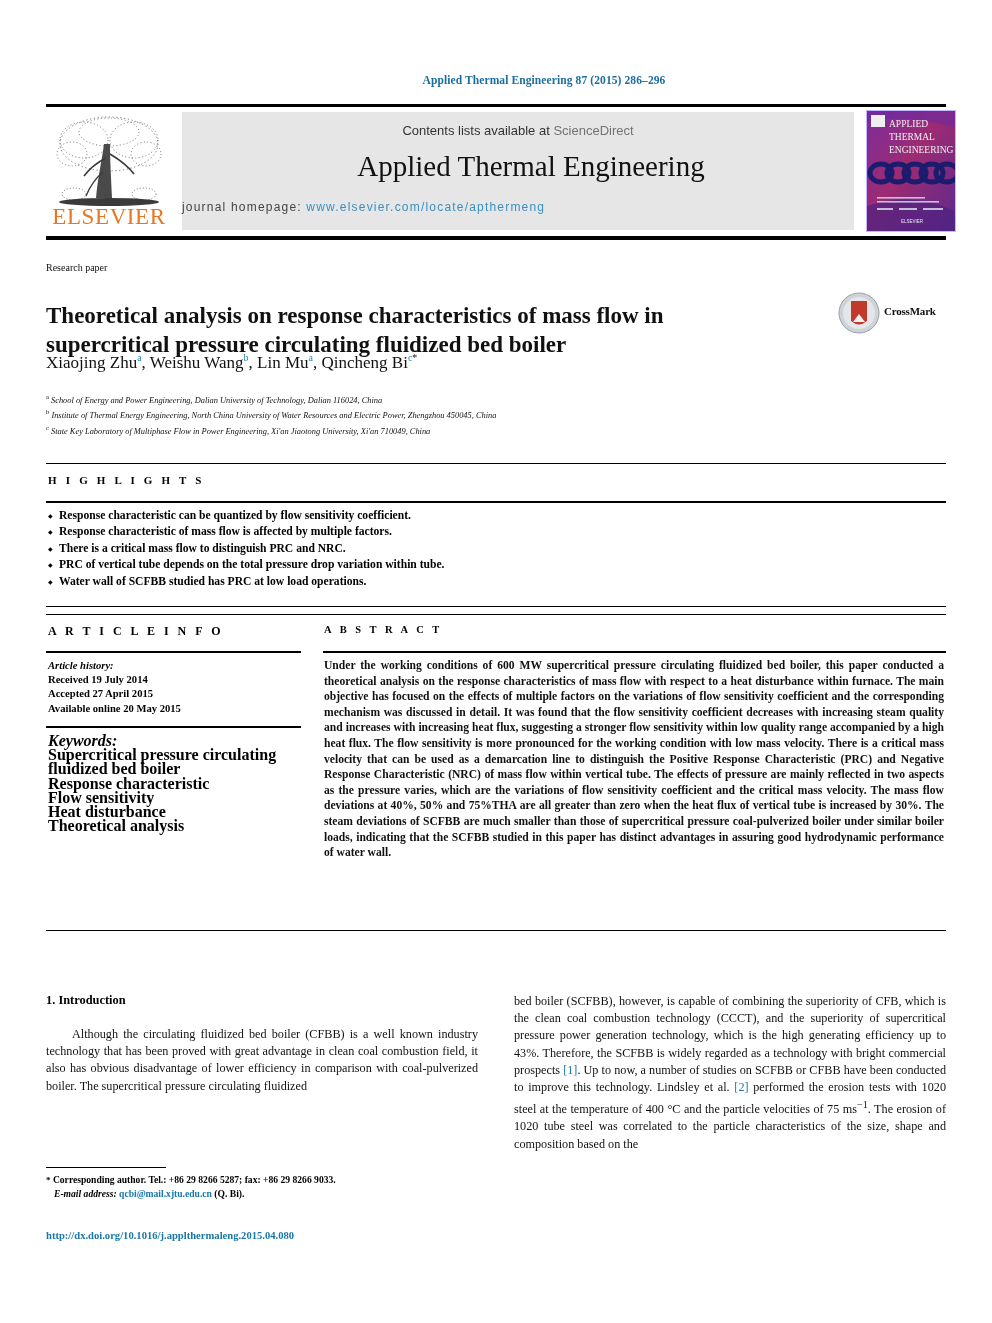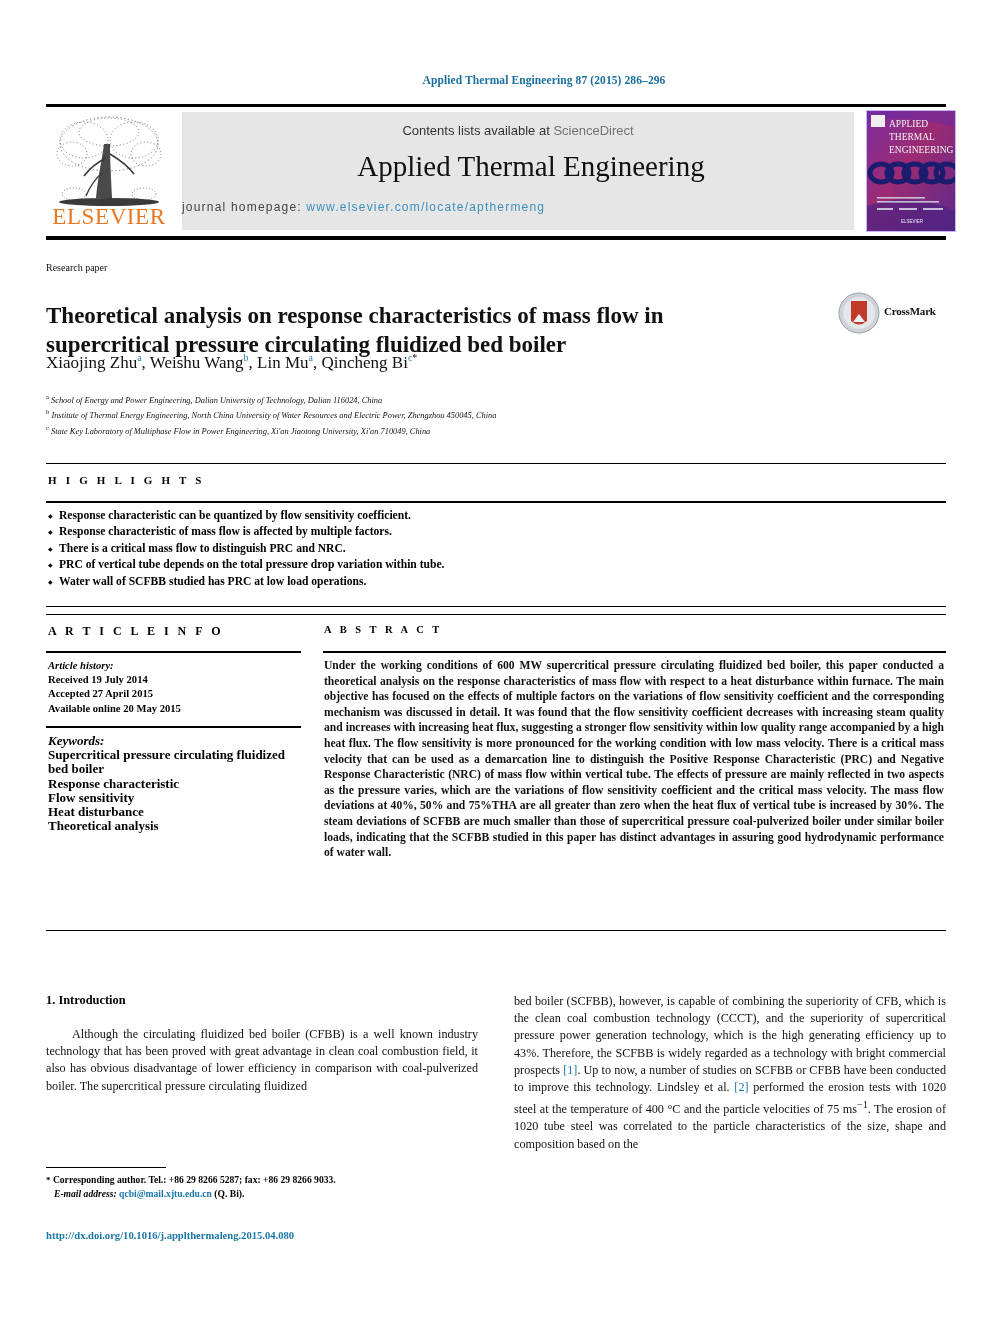--- a/index.html
+++ b/index.html
@@ -252,21 +252,21 @@
   .rule-kw {
     position: absolute;
     left: 46px; top: 726px;
     width: 255px; height: 1.5px;
     background: #000;
   }
   .keywords {
     position: absolute;
     left: 48px; top: 734px;
     width: 250px;
-    font-size: 13px;
+    font-size: 16px;
     line-height: 14.2px;
     font-weight: bold;
   }
   .keywords .lbl { font-style: italic; }
   .abstract {
     position: absolute;
     left: 324px; top: 658px;
     width: 620px;
     font-size: 11.6px;
     line-height: 15.6px;

